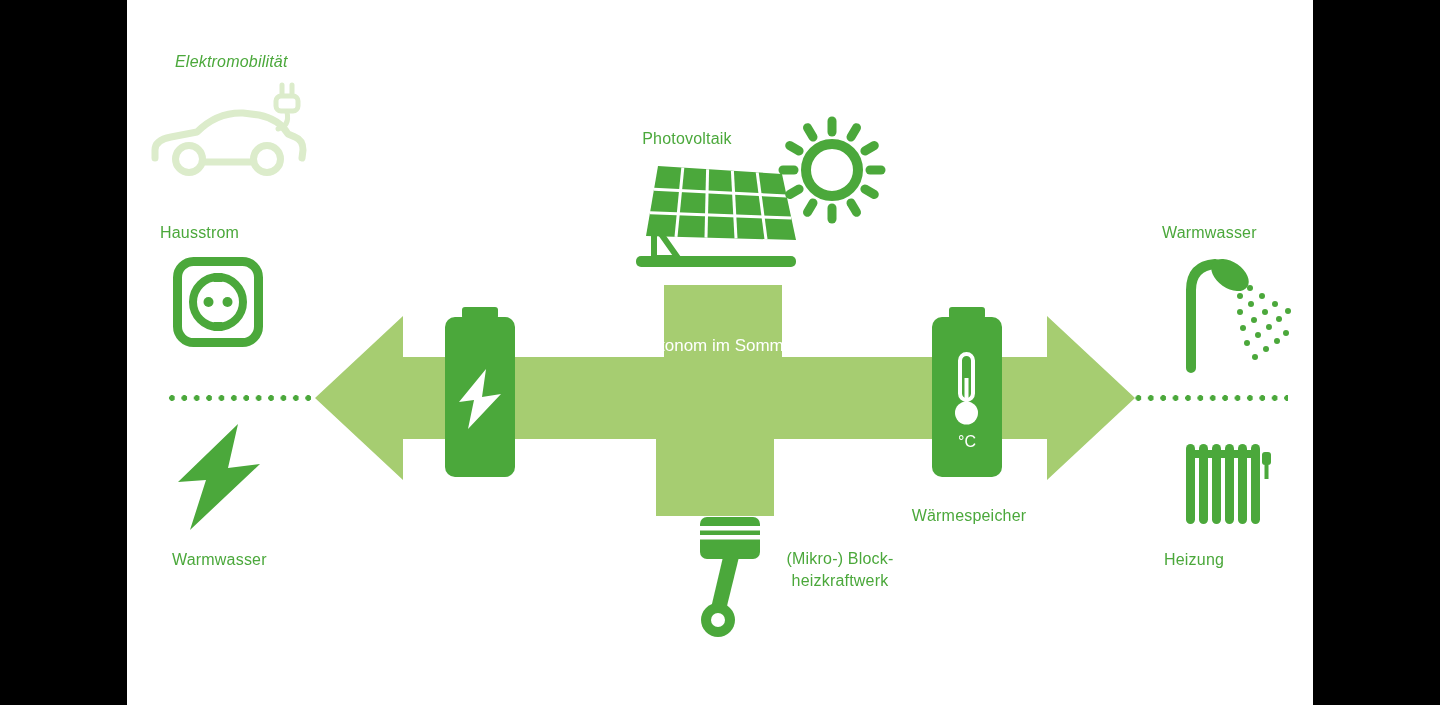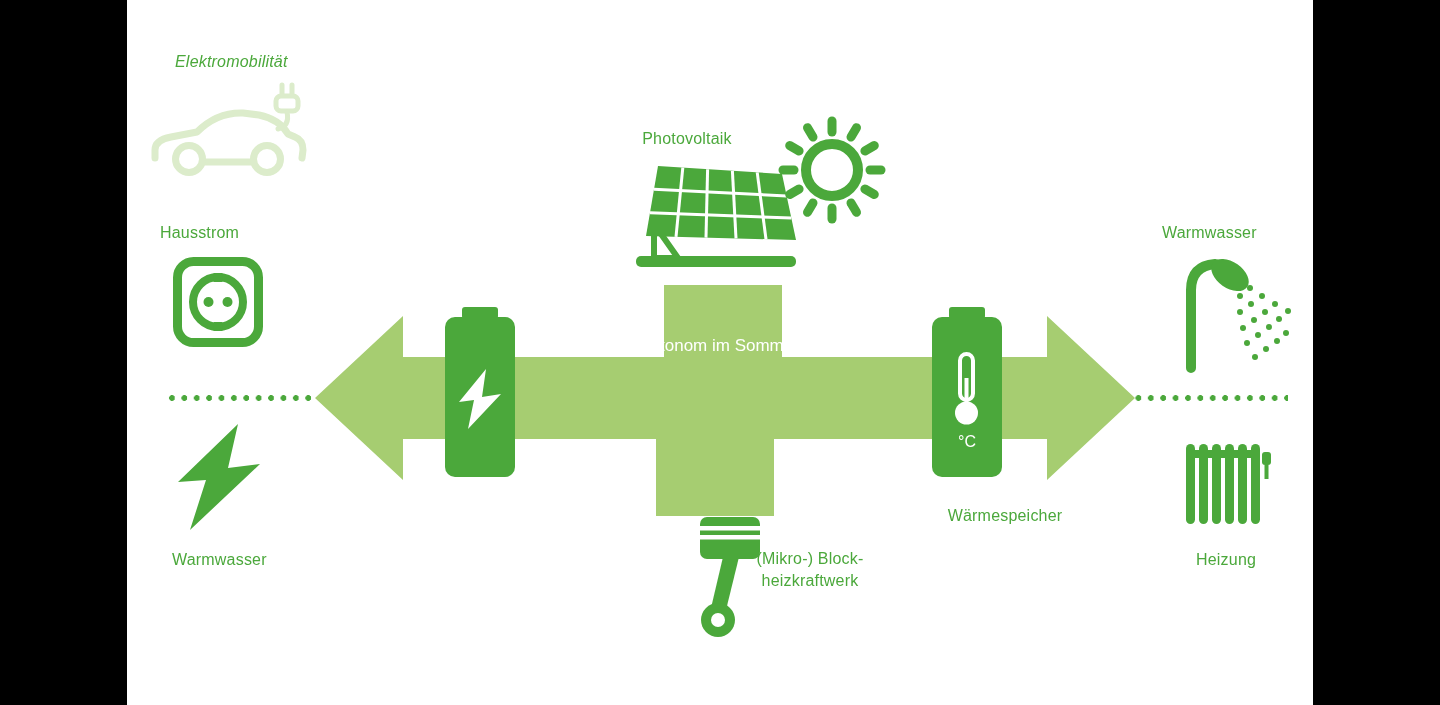--- a/index.html
+++ b/index.html
@@ -108,31 +108,31 @@
   </svg>
 
   <div class="terminal" style="left:949px; top:307px; width:36px; height:12px;"></div>
   <div class="battery" style="left:932px; top:317px; width:70px; height:160px;"></div>
   <svg class="battery-inner" style="left:947px; top:352px;" width="40" height="78" viewBox="0 0 40 78">
     <rect x="13" y="2" width="13" height="46" rx="6.5" fill="none" stroke="#ffffff" stroke-width="4"></rect>
     <rect x="17.5" y="26" width="4" height="26" fill="#ffffff"></rect>
     <circle cx="19.5" cy="61" r="11.5" fill="#ffffff"></circle>
   </svg>
   <div class="celsius" style="left:932px; top:433px; width:70px;">°C</div>
-  <div class="label center" style="left:925px; top:505px; width:160px;">Wärmespeicher</div>
+  <div class="label center" style="left:889px; top:505px; width:160px;">Wärmespeicher</div>
 
   <svg class="icon green" style="left:692px; top:517px;" width="76" height="124" viewBox="0 0 76 124">
     <rect x="8" y="0" width="60" height="42" rx="7" fill="currentColor"></rect>
     <rect x="8" y="9" width="60" height="4.5" fill="#ffffff"></rect>
     <rect x="8" y="18" width="60" height="4.5" fill="#ffffff"></rect>
     <polygon fill="currentColor" points="31,40 47,40 34,93 19,91"></polygon>
     <circle cx="26" cy="103" r="17" fill="currentColor"></circle>
     <circle cx="26" cy="103" r="7" fill="#ffffff"></circle>
   </svg>
-  <div class="label center" style="left:740px; top:548px; width:140px;">
+  <div class="label center" style="left:770px; top:548px; width:140px;">
     <div>(Mikro-) Block-</div>
     <div>heizkraftwerk</div>
   </div>
 
   <div class="label" style="left:1162px; top:222px;text-align:right;">Warmwasser</div>
   <svg class="icon green" style="left:1182px; top:248px;" width="112" height="122" viewBox="0 0 112 122">
     <path d="M 9 120 L 9 42 Q 9 18 33 16 L 40 18" fill="none" stroke="currentColor" stroke-width="10" stroke-linecap="round"></path>
     <ellipse cx="48" cy="27" rx="21" ry="13" transform="rotate(35 48 27)" fill="currentColor"></ellipse>
     <g fill="currentColor">
       <circle cx="58" cy="48" r="3"></circle>
@@ -162,14 +162,14 @@
       <rect x="16" y="6" width="9" height="80" rx="4.5"></rect>
       <rect x="29" y="6" width="9" height="80" rx="4.5"></rect>
       <rect x="42" y="6" width="9" height="80" rx="4.5"></rect>
       <rect x="55" y="6" width="9" height="80" rx="4.5"></rect>
       <rect x="68" y="6" width="9" height="80" rx="4.5"></rect>
       <rect x="3" y="12" width="74" height="8"></rect>
       <rect x="79" y="14" width="9" height="13" rx="3"></rect>
       <rect x="81.5" y="27" width="4" height="14"></rect>
     </g>
   </svg>
-  <div class="label" style="left:1196px; top:549px;">Heizung</div>
+  <div class="label" style="left:1164px; top:549px;">Heizung</div>
 </div>
 
 </body></html>

